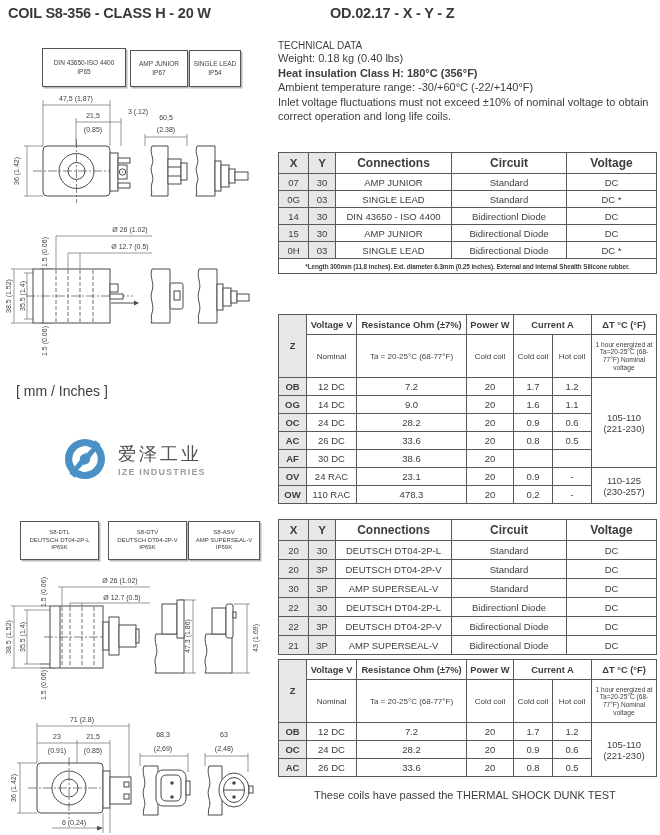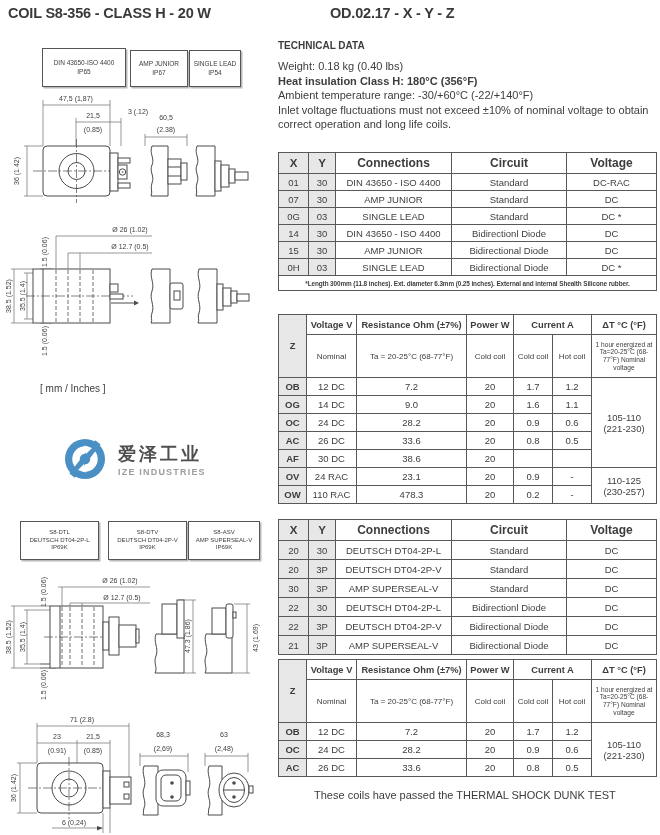--- a/index.html
+++ b/index.html
@@ -2,21 +2,21 @@
 <html><head>
 <meta charset="utf-8">
 <style>
   html,body{margin:0;padding:0;}
   body{width:660px;height:835px;position:relative;background:#fff;color:#3d3d3d;
        font-family:"Liberation Sans",sans-serif;overflow:hidden;}
   .abs{position:absolute;}
   .title{font-size:14.5px;font-weight:700;letter-spacing:-0.2px;color:#3a3a3a;}
   
   .tech{left:278px;top:40px;width:380px;}
-  .tech-head{font-size:10px;font-weight:700;margin-bottom:8px;}
+  .tech-head{font-size:10px;font-weight:400;margin-bottom:0;}
   .tech-line{font-size:11px;line-height:14.6px;}
   .tech-line.b{font-weight:700;}
   
   .rtable{position:absolute;left:278px;}
   table{border-collapse:collapse;table-layout:fixed;width:378px;color:#3d3d3d;background:#fff;}
   td,th{border:1px solid #58585a;text-align:center;vertical-align:middle;padding:0 1px;overflow:hidden;}
   table{border:1.5px solid #4a4a4a;}
   .shade{background:#e7e7e7;}
   .t-conn{font-size:9.5px;}
   .t-conn thead th{font-weight:600;font-size:12px;height:20px;}
@@ -42,25 +42,25 @@
   .lblbox.small{font-size:6px;line-height:7.6px;}
   
   .dwg{position:absolute;}
   .dwg line,.dwg path,.dwg rect,.dwg circle,.dwg ellipse{stroke:#4a4a4a;fill:none;stroke-width:1;}
   .dwg .dim{stroke:#6a6a6a;stroke-width:0.7;}
   .dwg .dash{stroke-dasharray:4 2;stroke-width:0.8;}
   .dwg .cline{stroke-dasharray:9 2 2 2;stroke-width:0.7;}
   .dwg .wh{fill:#fff;}
   .dwg .dot{fill:#4a4a4a;stroke:none;}
   .dwg text{font-size:7px;fill:#3d3d3d;stroke:none;font-family:"Liberation Sans",sans-serif;}
-  .units{left:16px;top:383px;font-size:10px;color:#3d3d3d;margin-left:24px;}
+  .units{left:16px;top:383px;font-size:14px;color:#3d3d3d;}
   
   .watermark{position:absolute;left:64px;top:438px;display:flex;align-items:center;}
   .wm-text{margin-left:12px;}
-  .wm-cn{font-size:18px;font-weight:700;color:#4f4f4f;letter-spacing:3px;}
+  .wm-cn{font-size:18px;font-weight:400;color:#4f4f4f;letter-spacing:3px;}
   .wm-en{font-size:9px;color:#9d9d9d;letter-spacing:1.2px;margin-top:1px;font-weight:bold;}
 </style>
 </head>
 <body>
 
 <div class="abs title" style="left:8px;top:5px;">COIL S8-356 - CLASS H - 20 W</div>
 <div class="abs title" style="left:330px;top:5px;">OD.02.17 - X - Y - Z</div>
 
 <div class="abs tech">
   <div class="tech-head">TECHNICAL DATA</div>
@@ -357,27 +357,20 @@
     <thead>
       <tr>
         <th class="xy shade">X</th>
         <th class="xy shade">Y</th>
         <th>Connections</th>
         <th>Circuit</th>
         <th>Voltage</th>
       </tr>
     </thead>
     <tbody>
-      <tr>
-          <td class="code shade">01</td>
-          <td class="code shade">30</td>
-          <td>DIN 43650 - ISO 4400</td>
-          <td>Standard</td>
-          <td>DC-RAC</td>
-        </tr>
       <tr>
           <td class="code shade">07</td>
           <td class="code shade">30</td>
           <td>AMP JUNIOR</td>
           <td>Standard</td>
           <td>DC</td>
         </tr>
       <tr>
           <td class="code shade">0G</td>
           <td class="code shade">03</td>

